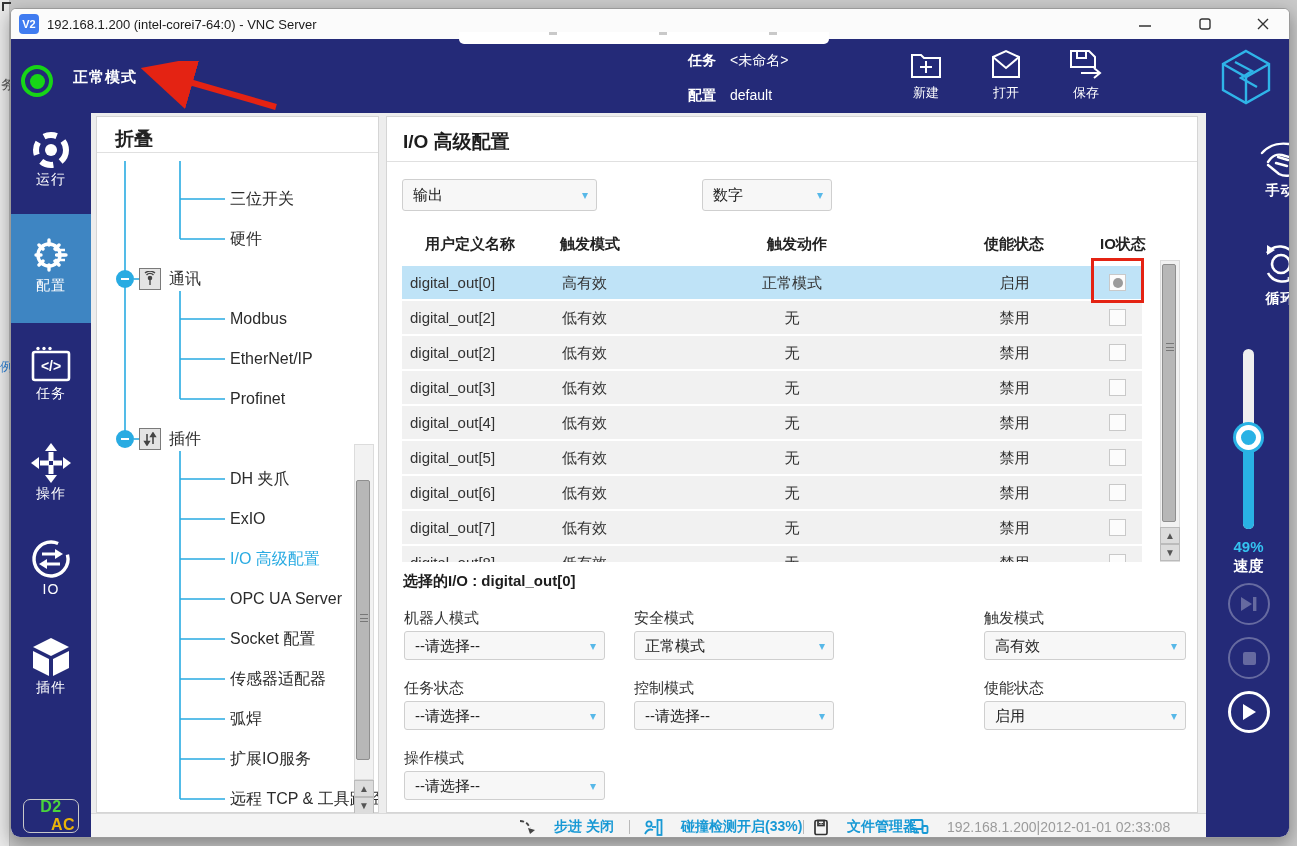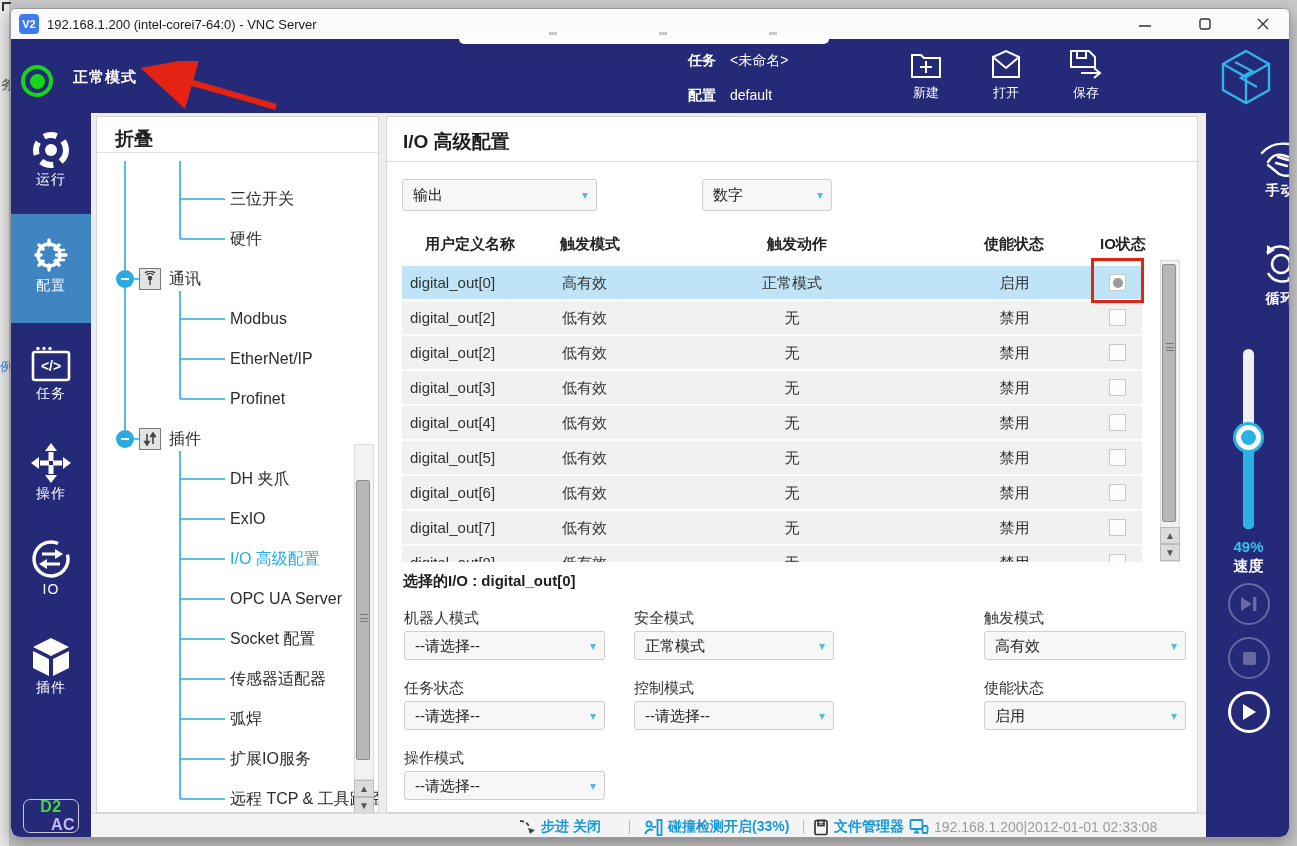--- a/index.html
+++ b/index.html
@@ -37,21 +37,21 @@
   
   .leftnav { position:absolute; left:0; top:104px; width:80px; height:726px; background:#242a78;
              border-bottom-left-radius:10px; }
   .nav-item { position:absolute; left:0; width:80px; text-align:center; color:#fff; cursor:pointer; }
   .nav-item .lbl { font-size:14px; font-weight:normal; letter-spacing:1px; }
   .nav-item svg { display:block; margin:0 auto; }
   .nav-active { position:absolute; left:0; top:101px; width:80px; height:109px; background:#3e85c2; }
   .d2ac { position:absolute; left:12px; top:686px; width:56px; height:34px; border:1px solid #c9c9c9;
           border-radius:7px; display:flex; align-items:center; justify-content:center;
           font-size:16px; font-weight:bold; letter-spacing:.5px;flex-direction:column; }
-  .d2ac .g { color:#49d43c; } .d2ac .o { color:#c4b5fd;margin-left:24px; }
+  .d2ac .g { color:#49d43c; } .d2ac .o { color:#eab308;margin-left:24px; }
 
   
   .content-bg { position:absolute; left:80px; top:104px; width:1115px; height:700px; background:#ededed; }
   .card { position:absolute; background:#fff; border:1px solid #d5d5d5; }
 
   
   #treecard { left:85px; top:107px; width:283px; height:697px; }
   .tree-head { position:absolute; left:0; top:0; width:100%; height:36px; border-bottom:1px solid #e0e0e0; }
   .tree-head .t { position:absolute; left:18px; top:9px; font-size:19px; font-weight:bold; color:#222; }
   .tree-body { position:absolute; left:0; top:44px; width:100%; height:652px; overflow:hidden; }
@@ -103,21 +103,21 @@
   .speed-pct { position:absolute; left:0; top:425px; width:85px; text-align:center; color:#35c3f0; font-size:15px; font-weight:bold; }
   .speed-lbl { position:absolute; left:0; top:444px; width:85px; text-align:center; color:#fff; font-size:15px; font-weight:bold; }
   .pbtn { position:absolute; left:22px; width:42px; height:42px; border-radius:50%; display:flex;
           align-items:center; justify-content:center; cursor:pointer; }
   .pbtn.dim { border:2px solid rgba(255,255,255,.30); color:rgba(255,255,255,.30); }
   .pbtn.lit { border:3px solid #fff; color:#fff; }
 
   
   .statusbar { position:absolute; left:80px; top:804px; width:1115px; height:26px; background:#f4f4f4;
                border-top:1px solid #dadada; font-size:14px; }
-  .sb-item { position:absolute; top:4px; display:flex; align-items:center; gap:5px; }
+  .sb-item { position:absolute; top:4px; display:flex; align-items:center; gap:18px; }
   .sb-blue { color:#1899d5; font-weight:bold; }
   .sb-gray { color:#9b9b9b; }
   .sb-sep { position:absolute; top:6px; width:1px; height:14px; background:#b9b9b9; }
 
   
   .anno-box { position:absolute; border:3px solid #e42313; z-index:40; }
 
   
   .desk-left { position:absolute; left:0; top:0; width:10px; height:846px; background:#e9e9e9; border-right:1px solid #bdbdbd; }
   .desk-char { position:absolute; font-size:13px; }

